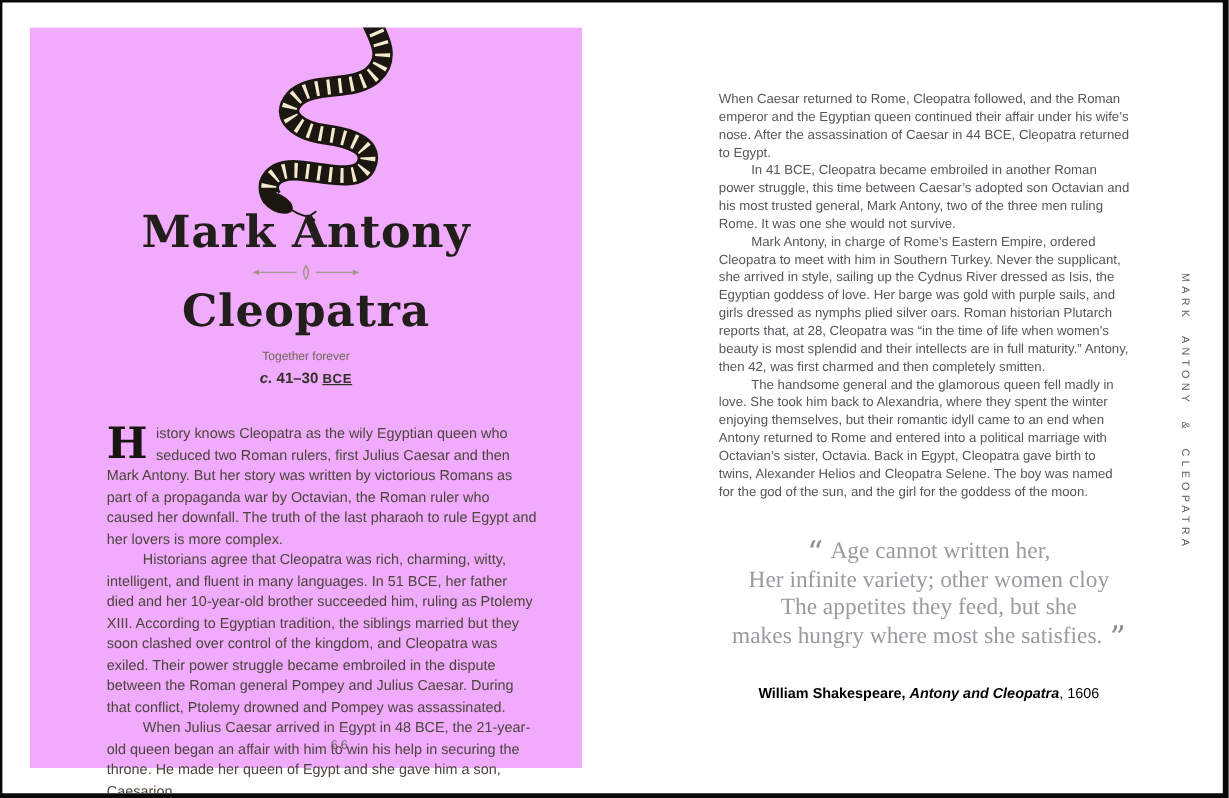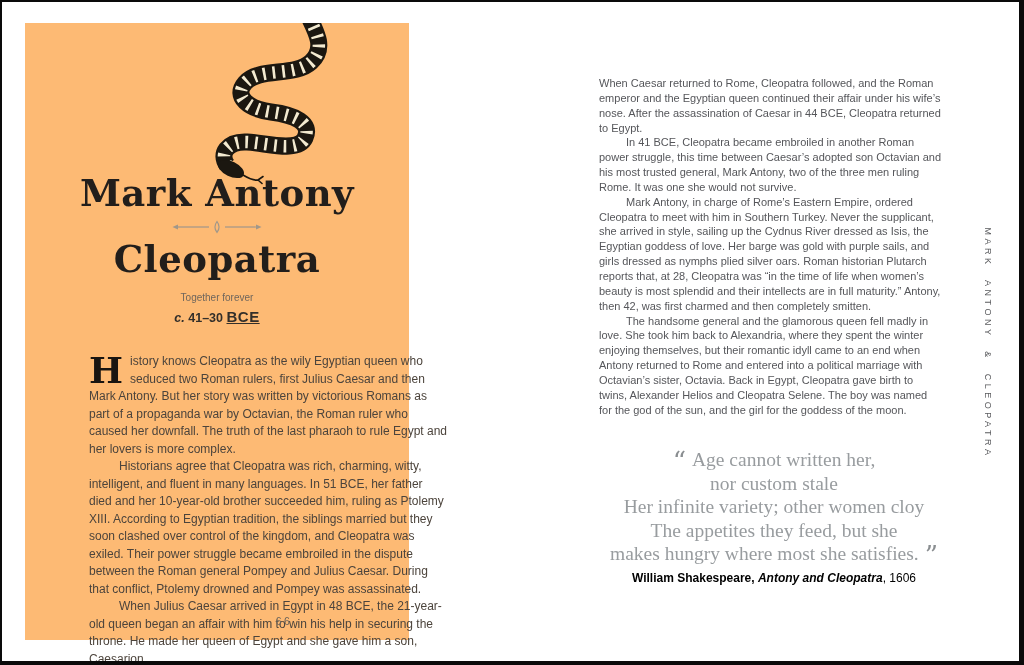--- a/index.html
+++ b/index.html
@@ -3,34 +3,34 @@
 <meta charset="utf-8">
 <style>
   html,body{margin:0;padding:0;background:#e8e8e8;}
   .book{
     position:relative;width:1024px;height:665px;box-sizing:border-box;
     background:#ffffff;border:solid #0a0a0a;border-width:2px 5px 4px 2px;
     overflow:hidden;font-family:"Liberation Sans",sans-serif;
   }
   
   .panel{
-    position:absolute;left:23px;top:21px;width:384px;height:617px;
-    background:#fdba74;
+    position:absolute;left:23px;top:21px;width:460px;height:617px;
+    background:#f0abfc;
   }
   .snake{position:absolute;left:168px;top:0;width:170px;height:165px;}
   .title-block{position:absolute;left:0;top:150px;width:100%;text-align:center;}
   .title{
     font-family:"DejaVu Serif","Liberation Serif",serif;font-weight:bold;
     font-size:37px;line-height:40px;color:#221e1b;margin:0;letter-spacing:.5px;
   }
   .divider{display:block;margin:7px auto 5px auto;width:98px;height:14px;}
   .subtitle{margin-top:13px;font-size:10px;color:#6f665c;}
   .dateline{margin-top:5px;color:#332f2a;font-size:12.5px;font-weight:bold;}
   .dateline .circa{font-style:italic;}
-  .dateline .era{font-size:15px;letter-spacing:.5px;text-decoration:underline;}
+  .dateline .era{font-size:11px;letter-spacing:.5px;text-decoration:underline;}
   .body-left{
     position:absolute;left:64px;top:330px;width:358px;
     font-size:12px;line-height:17.5px;color:#4c443c;text-align:left;
   }
   .body-left p{margin:0;}
   .body-left p.indent{text-indent:30px;}
   .dropcap{
     float:left;font-family:"DejaVu Serif",serif;font-weight:bold;
     font-size:36px;line-height:30px;color:#191511;padding:2px 7px 0 0;
   }
@@ -122,21 +122,20 @@
 
   <div class="body-right">
     <p>When Caesar returned to Rome, Cleopatra followed, and the Roman emperor and the Egyptian queen continued their affair under his wife’s nose. After the assassination of Caesar in 44 BCE, Cleopatra returned to Egypt.</p>
     <p class="indent">In 41 BCE, Cleopatra became embroiled in another Roman power struggle, this time between Caesar’s adopted son Octavian and his most trusted general, Mark Antony, two of the three men ruling Rome. It was one she would not survive.</p>
     <p class="indent">Mark Antony, in charge of Rome’s Eastern Empire, ordered Cleopatra to meet with him in Southern Turkey. Never the supplicant, she arrived in style, sailing up the Cydnus River dressed as Isis, the Egyptian goddess of love. Her barge was gold with purple sails, and girls dressed as nymphs plied silver oars. Roman historian Plutarch reports that, at 28, Cleopatra was “in the time of life when women’s beauty is most splendid and their intellects are in full maturity.” Antony, then 42, was first charmed and then completely smitten.</p>
     <p class="indent">The handsome general and the glamorous queen fell madly in love. She took him back to Alexandria, where they spent the winter enjoying themselves, but their romantic idyll came to an end when Antony returned to Rome and entered into a political marriage with Octavian’s sister, Octavia. Back in Egypt, Cleopatra gave birth to twins, Alexander Helios and Cleopatra Selene. The boy was named for the god of the sun, and the girl for the goddess of the moon.</p>
   </div>
 
   <div class="quote">
     <div><span class="qmark open">“</span><span>Age cannot written her,</span></div>
-    <div>nor custom stale</div>
     <div>Her infinite variety; other women cloy</div>
     <div>The appetites they feed, but she</div>
     <div><span>makes hungry where most she satisfies.</span><span class="qmark close">”</span></div>
   </div>
 
   <div class="attribution">
     <span class="bold">William Shakespeare, </span><span class="work">Antony and Cleopatra</span><span>, 1606</span>
   </div>
 
 

